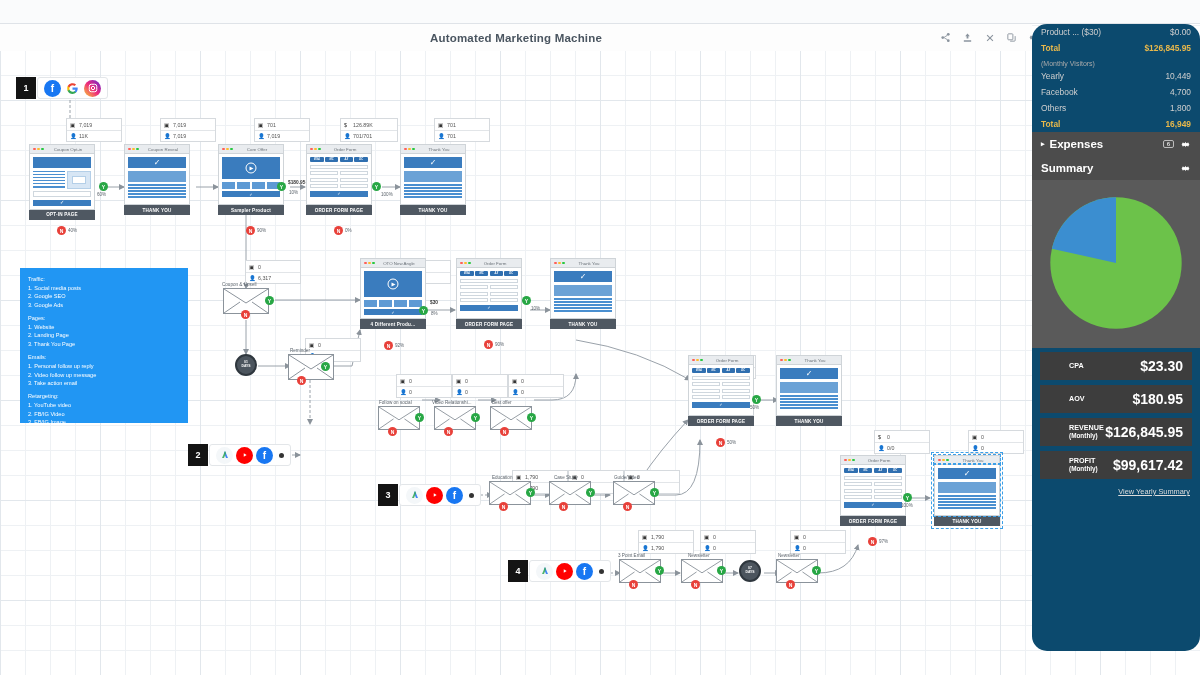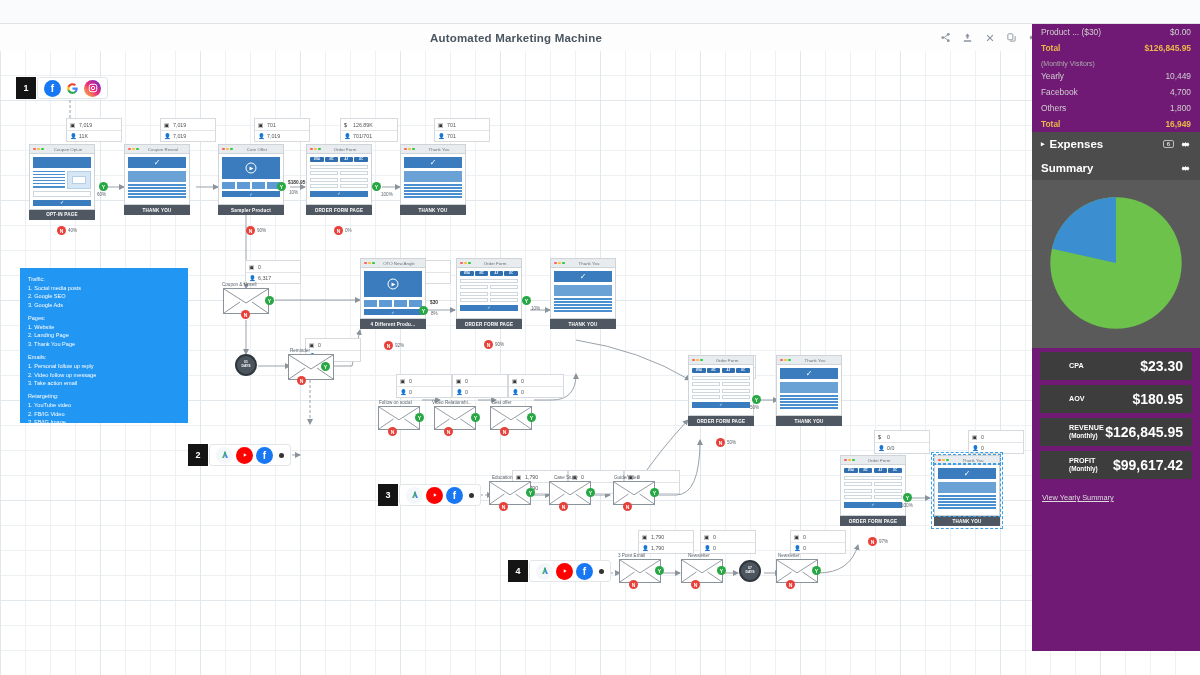--- a/index.html
+++ b/index.html
@@ -151,22 +151,22 @@
   .port.n { background:#e8413a; }
   .pct { position:absolute; font-size:4.6px; color:#5d656d; z-index:20; white-space:nowrap;}
   .money { position:absolute; font-size:4.8px; color:#333; font-weight:bold; z-index:20; white-space:nowrap;}
 
   
   .links { position:absolute; left:0; top:0; width:1200px; height:675px; z-index:10; pointer-events:none;}
 
   
   .side {
     position:absolute; right:0; top:24px; width:168px; height:627px;
-    background:#701a75; color:#e8e8e8; font-size:9px; z-index:50;
-    display:flex; flex-direction:column;
+    background:#0c4a6e; color:#e8e8e8; font-size:9px; z-index:50;
+    display:flex; flex-direction:column;border-radius:15px;
   }
   .srow { display:flex; justify-content:space-between; align-items:center; padding:3px 9px; font-size:8.4px;}
   .srow.mut { color:#cfcfcf; }
   .srow.tot { color:#e8b84b; font-weight:bold; }
   .shead {
     background:#4c4c4c; display:flex; align-items:center; justify-content:space-between;
     padding:6px 9px; font-size:11.5px; font-weight:bold; color:#fff;
   }
   .shead .lt { display:flex; align-items:center; gap:5px; }
   .shead .rt { display:flex; align-items:center; gap:6px; }
@@ -174,21 +174,21 @@
          min-width:11px; text-align:center;}
   .caret { font-size:7px; }
   .sub { padding:4px 9px 1px; font-size:7px; color:#aaa; }
   .pie-wrap { padding:10px 0 12px; display:flex; justify-content:center; background:#5a5a5a;}
   .metrics { padding:4px 8px 0; display:flex; flex-direction:column; gap:5px; }
   .metric { background:#3d3d3d; height:28px; display:flex; align-items:center;
             justify-content:space-between; padding:0 9px; }
   .metric .k { font-size:7.2px; font-weight:bold; color:#fff; line-height:1.15;margin-left:20px; }
   .metric .k small { font-size:6.4px; font-weight:bold; display:block; }
   .metric .v { font-size:14px; font-weight:bold; color:#fff; }
-  .yearly { padding:14px 10px 0; font-size:7.4px; color:#dcdcdc;
+  .yearly { text-align:right; padding:8px 10px 0; font-size:7.4px; color:#dcdcdc;
             text-decoration:underline; cursor:pointer; }
   .gear { width:11px; height:11px; display:block; }
 </style>
 </head>
 <body>
 
 <div id="app">
 
   <div class="canvas"></div>
 

